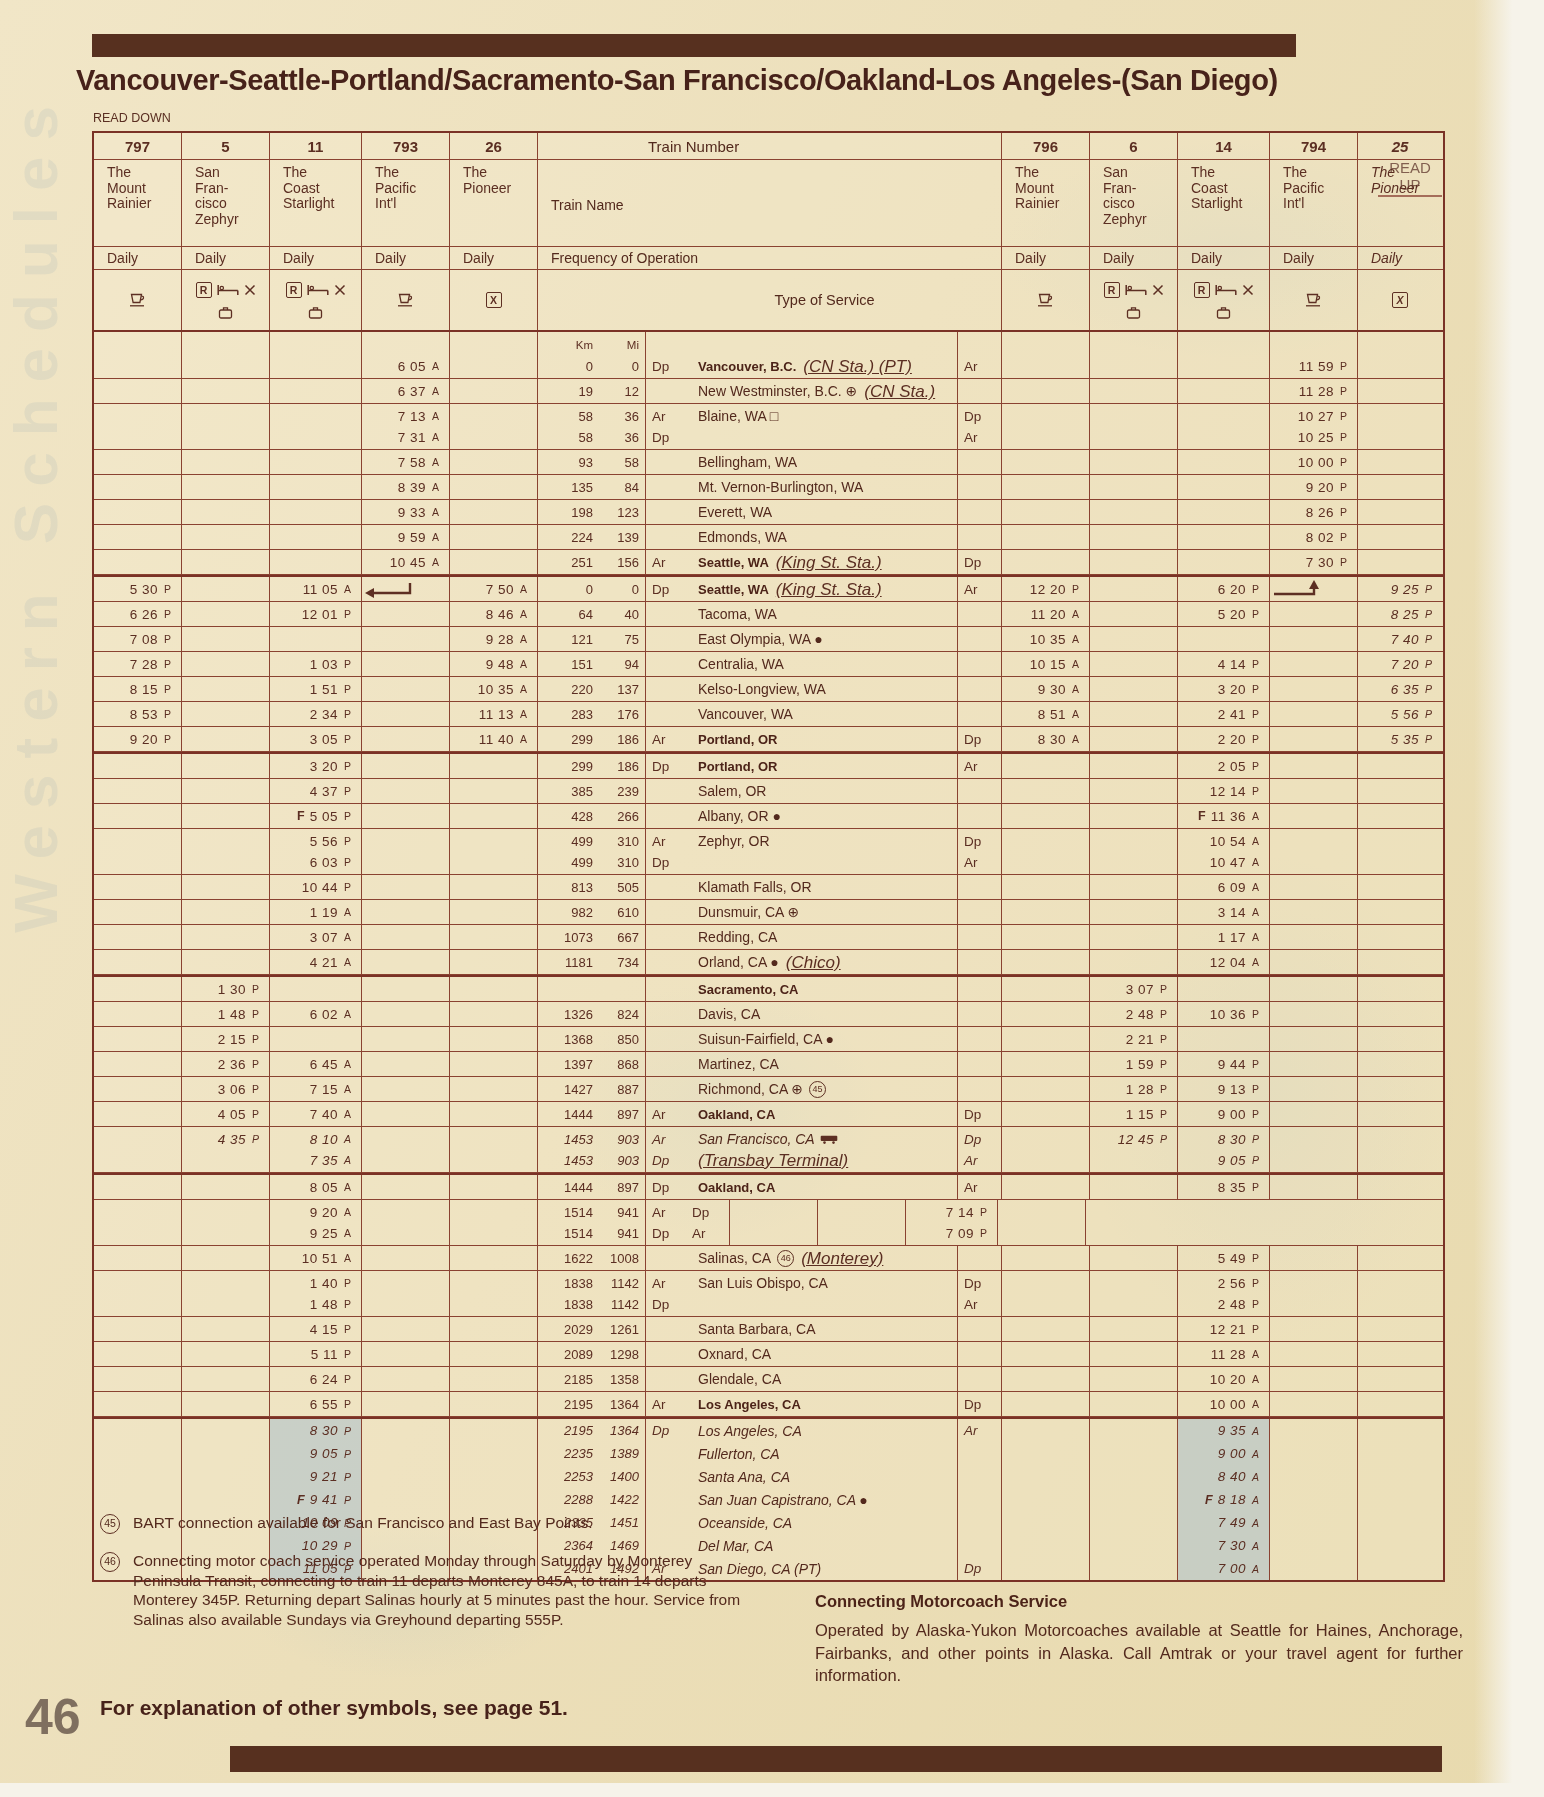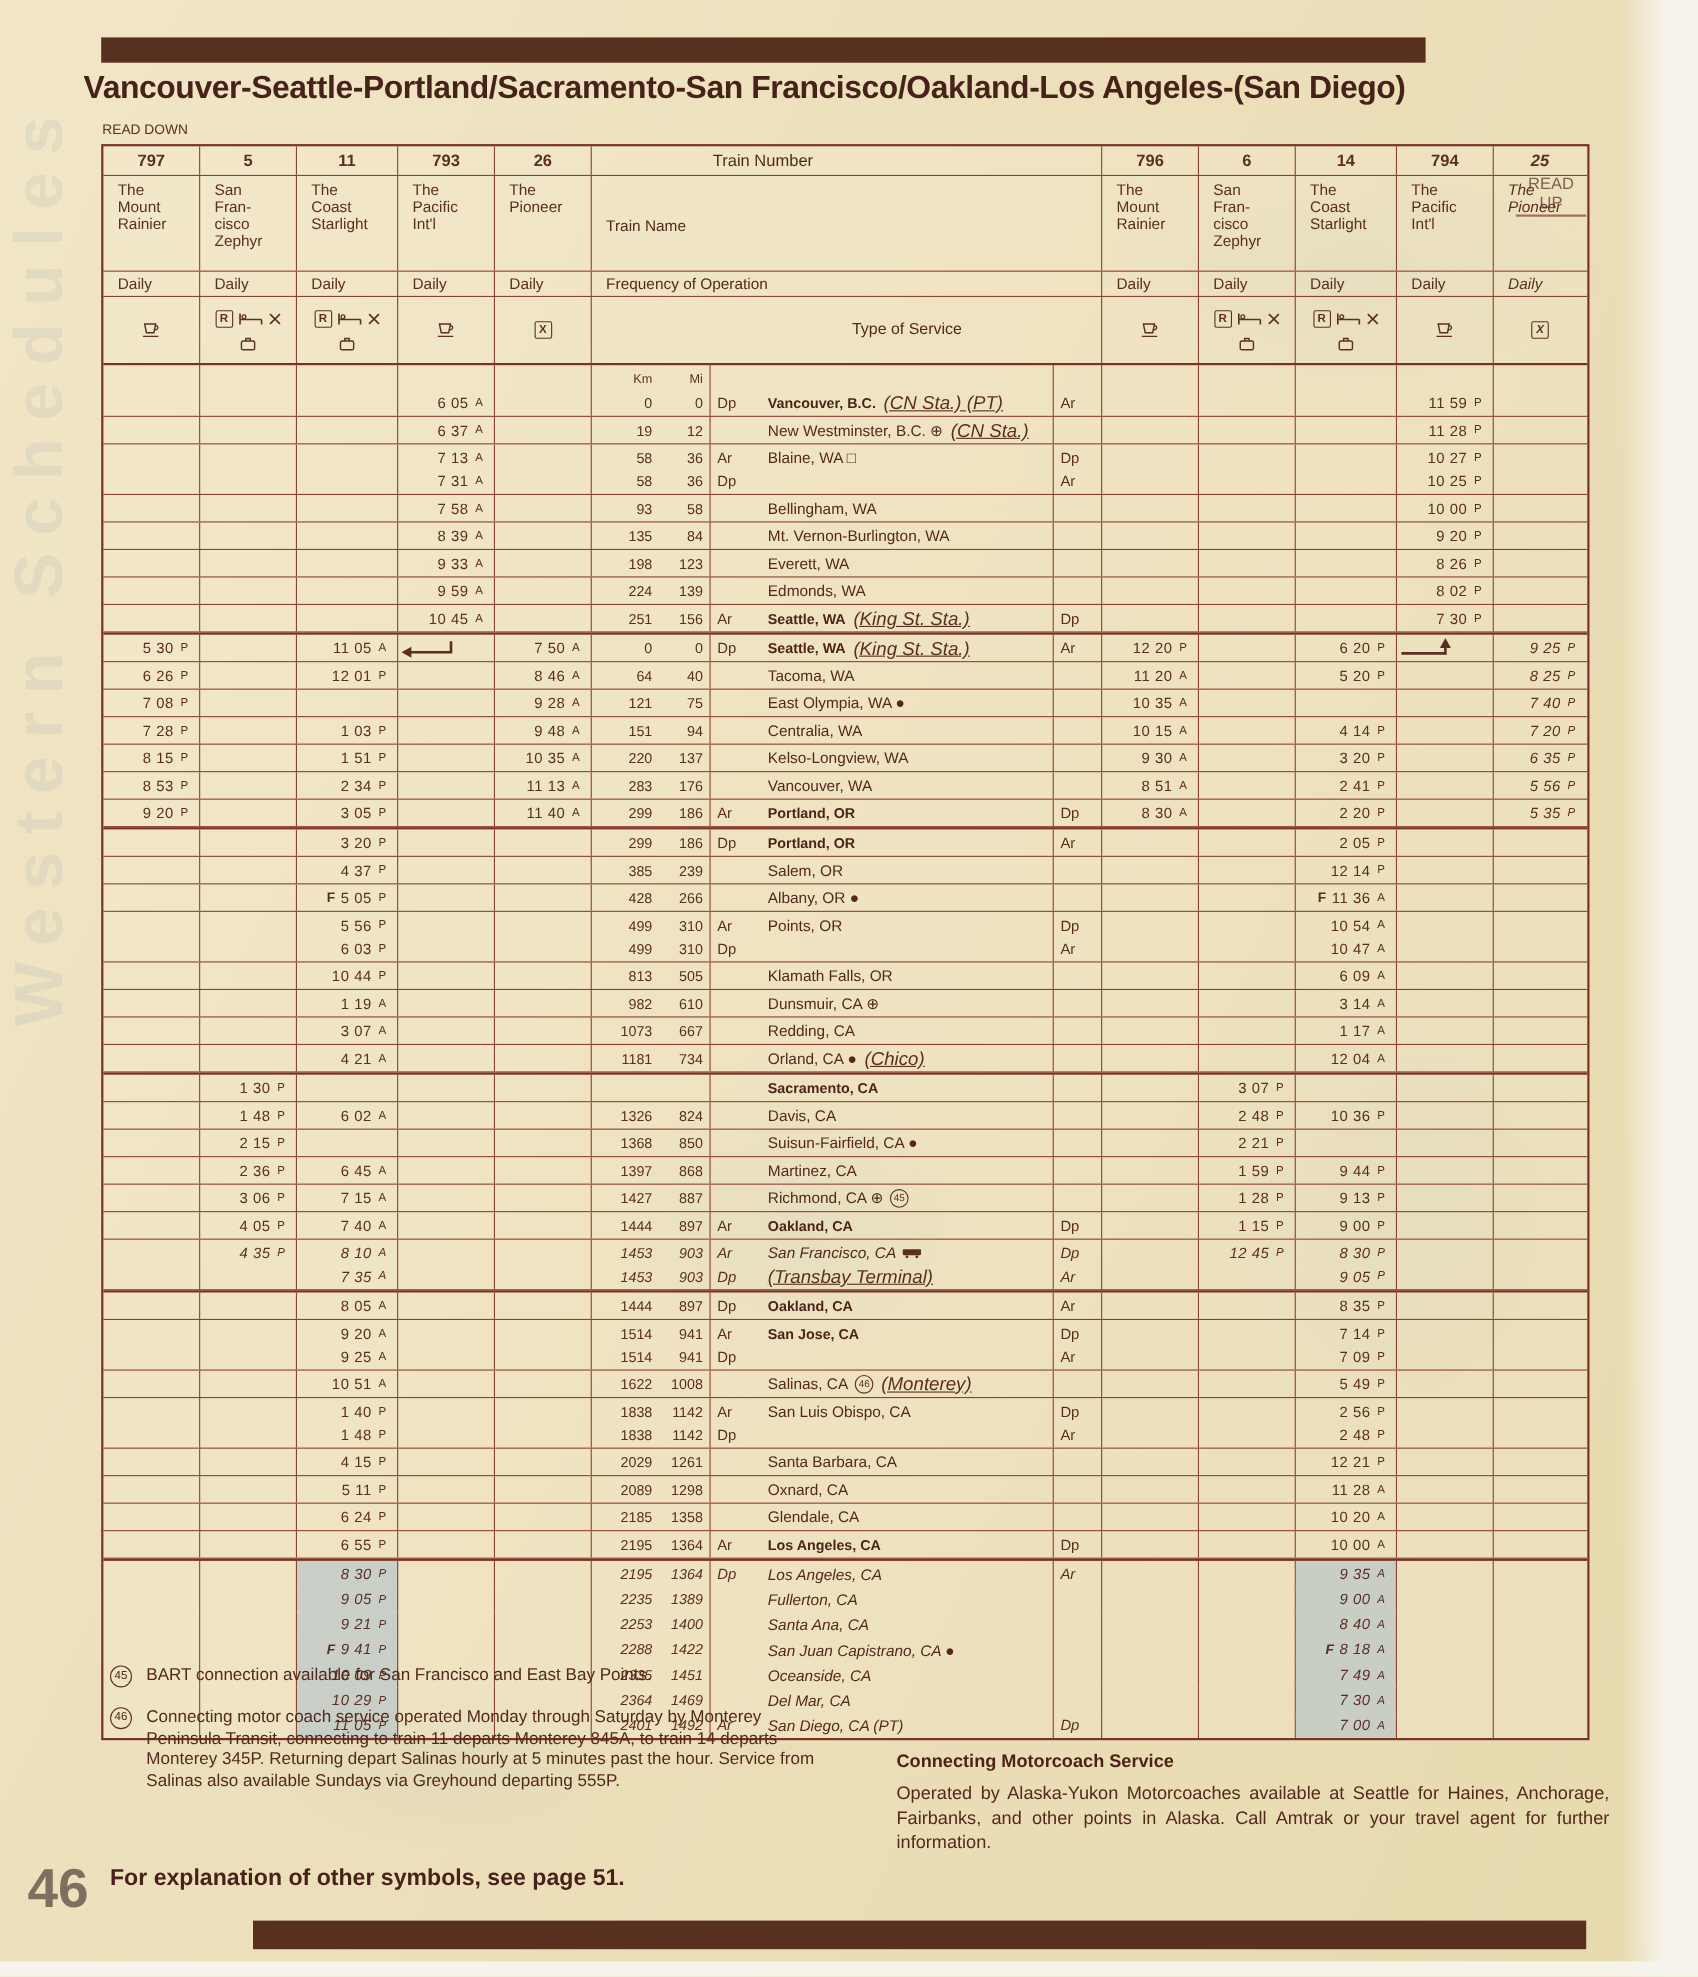--- a/index.html
+++ b/index.html
@@ -1130,21 +1130,21 @@
               <span class="km">499</span>
               <span class="mi">310</span>
             </span>
           </div>
           <div class="c wlad">
             <span class="ll">Ar</span>
             <span class="ll">Dp</span>
           </div>
           <div class="c wst">
             <span class="sl">
-              <span class="sn">Points, OR</span>
+              <span class="sn">Zephyr, OR</span>
             </span>
           </div>
           <div class="c wrad">
             <span class="ll">Dp</span>
             <span class="ll">Ar</span>
           </div>
           <div class="c w88"></div>
           <div class="c w88"></div>
           <div class="c w92">
             <span class="tl">
@@ -1679,25 +1679,20 @@
               <span class="mi">941</span>
             </span>
             <span class="dl">
               <span class="km">1514</span>
               <span class="mi">941</span>
             </span>
           </div>
           <div class="c wlad">
             <span class="ll">Ar</span>
             <span class="ll">Dp</span>
-          </div>
-          <div class="c wst">
-            <span class="sl">
-              <span class="sn sb">San Jose, CA</span>
-            </span>
           </div>
           <div class="c wrad">
             <span class="ll">Dp</span>
             <span class="ll">Ar</span>
           </div>
           <div class="c w88"></div>
           <div class="c w88"></div>
           <div class="c w92">
             <span class="tl">
               <span class="tn">7 14</span>

